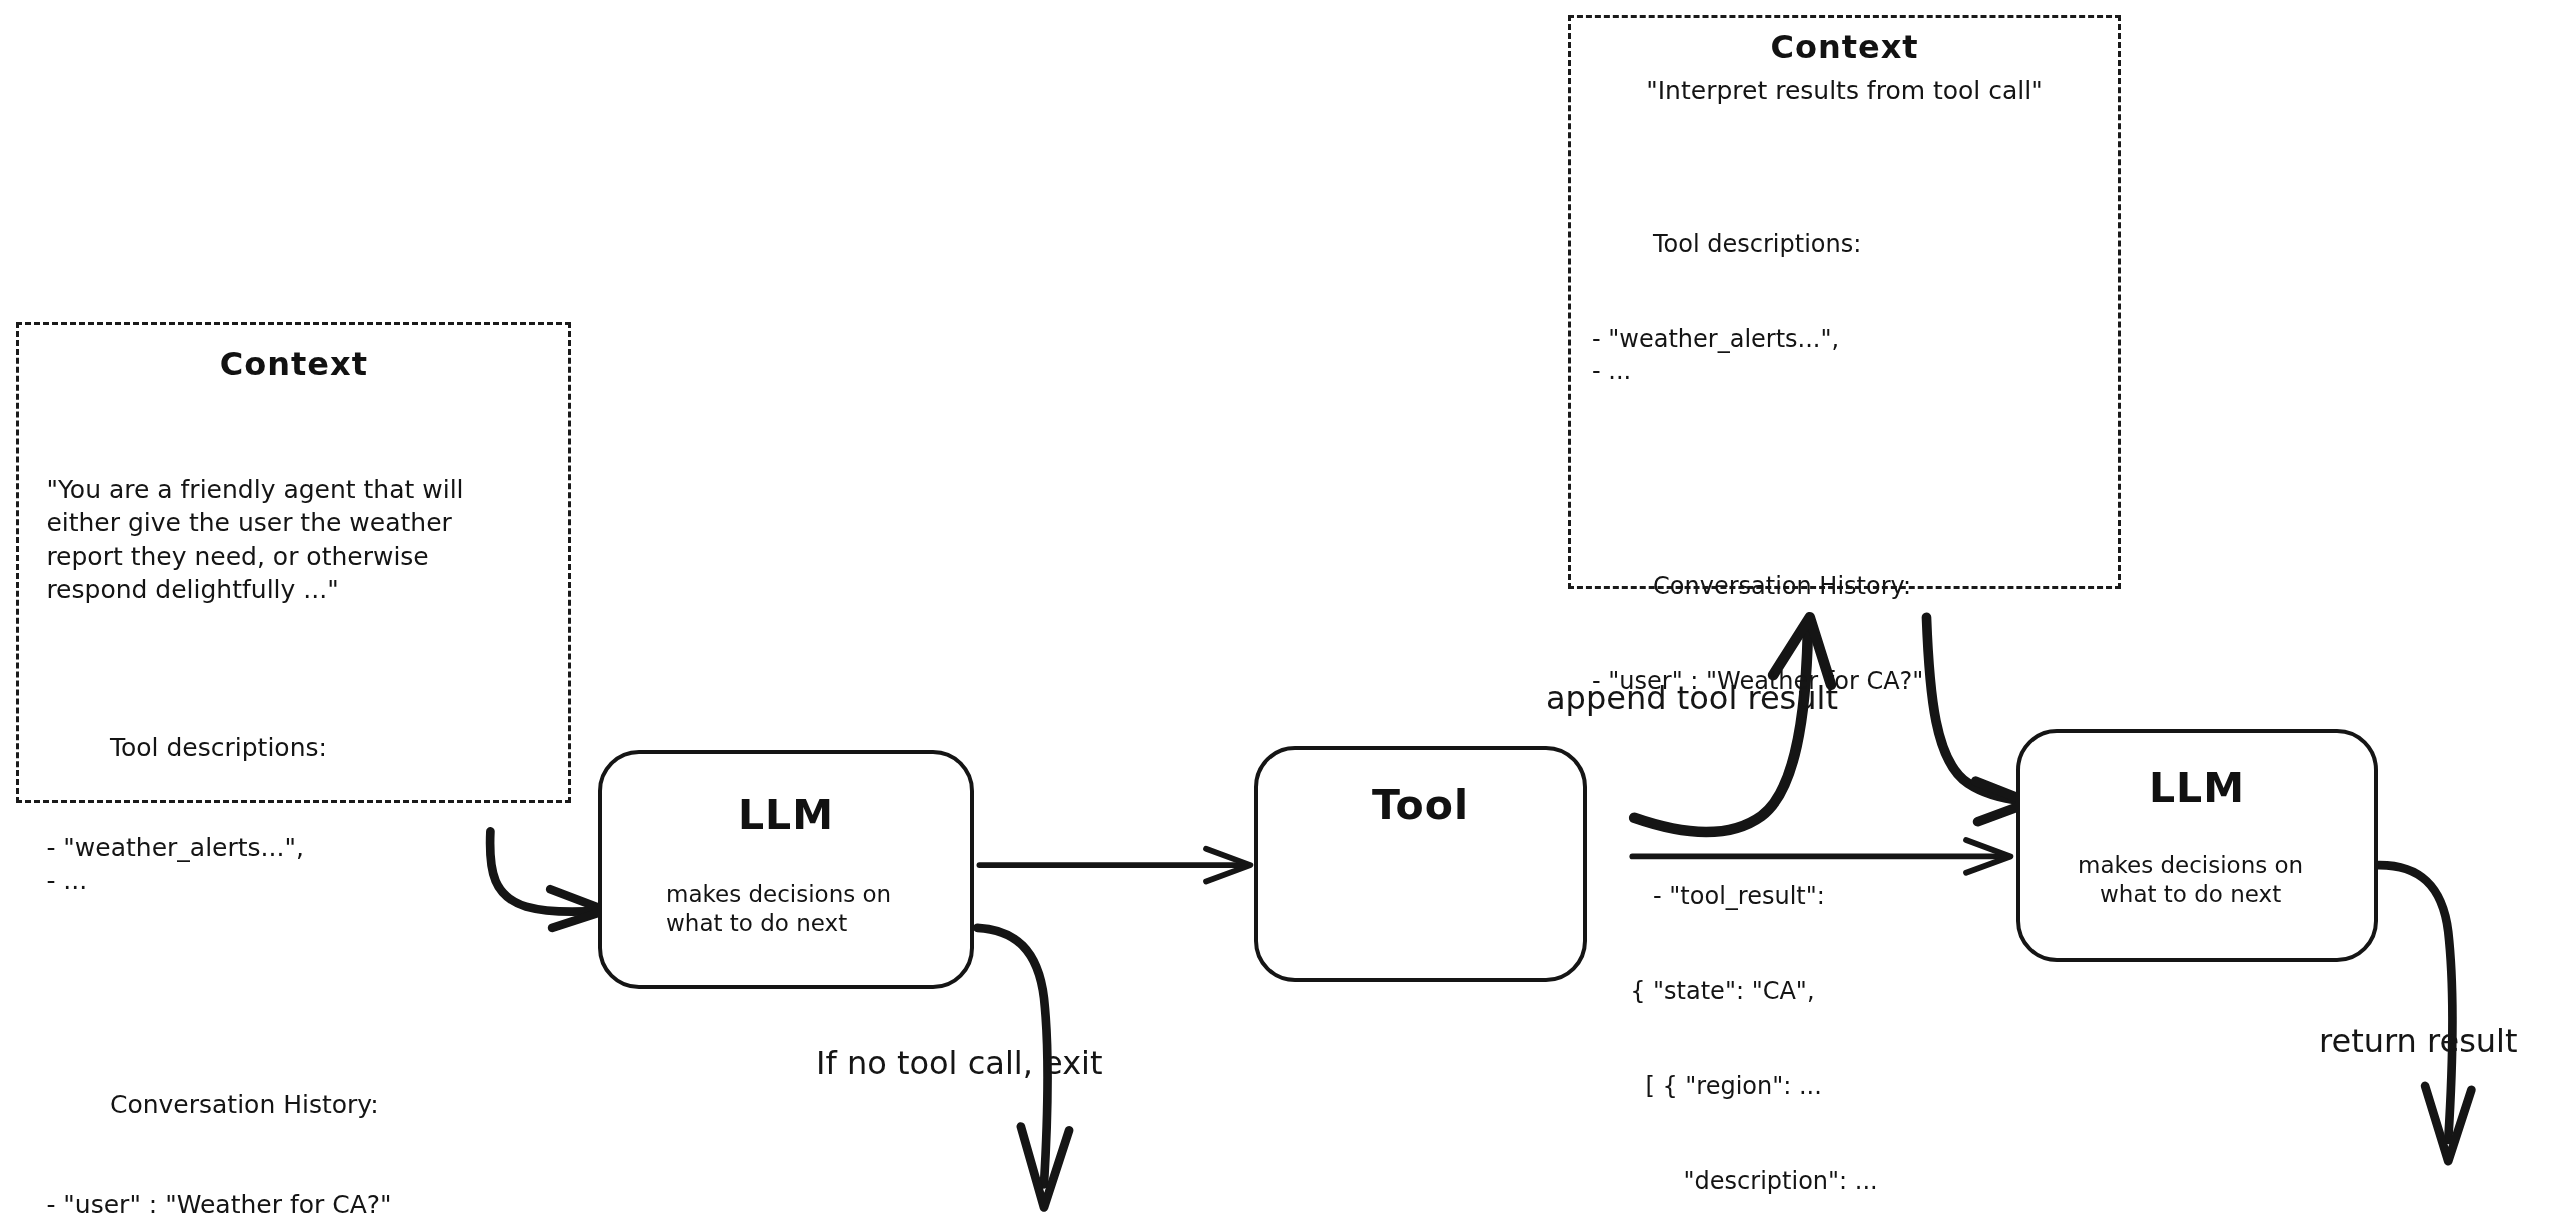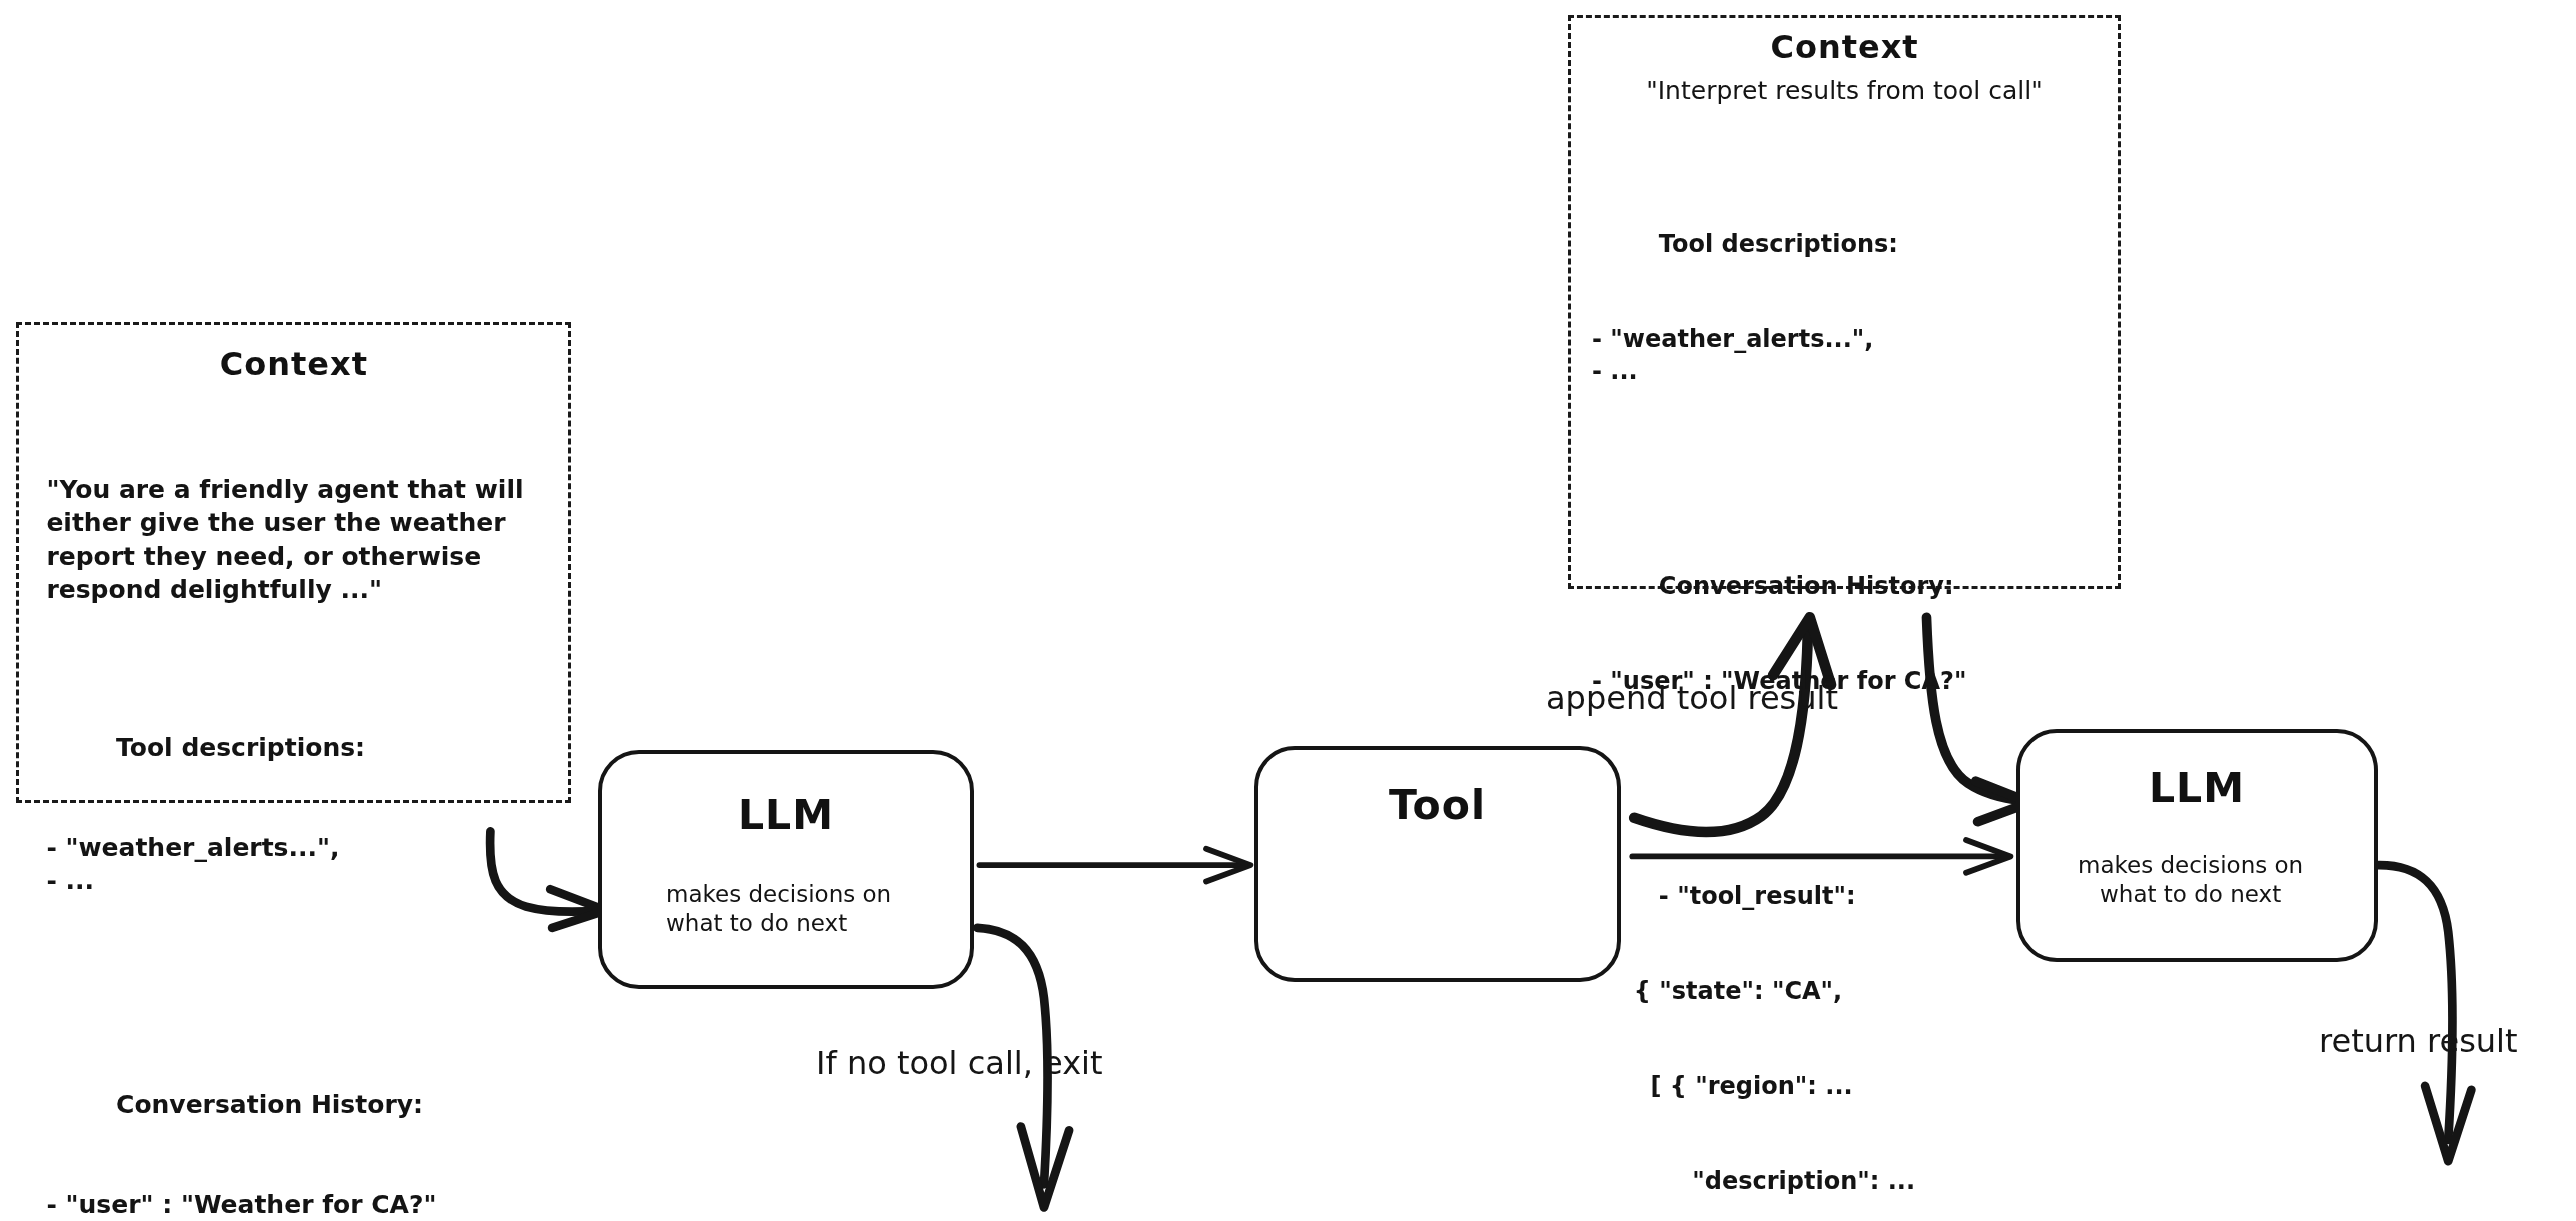--- a/index.html
+++ b/index.html
@@ -44,21 +44,21 @@
   .ctx-body {
     font-size: 25px;
     color: #141414;
     line-height: 1.33;
     white-space: pre-wrap;
   }
   .ctx-body.small {
     font-size: 24px;
     line-height: 1.32;
   }
-  .ctx-para { margin: 0 0 25px 0; white-space: pre-wrap; font-weight: bold; }
+  .ctx-para { margin: 0 0 25px 0; white-space: pre-wrap; }
   .ctx-para:last-child { margin-bottom: 0; }
 
   #ctx-left {
     left: 16.4px;
     top: 322px;
     width: 555px;
     height: 481px;
     padding: 23px 27px 0 27px;
   }
   #ctx-left .ctx-title { margin: 0 0 25px 0; }
@@ -102,21 +102,21 @@
     color: #141414;
     line-height: 1.28;
     text-align: left;
     white-space: pre-line;
   }
 
   #node-llm-1 { left: 598px; top: 750px; width: 376px; height: 239px; }
   #node-llm-1 .node-title { margin-top: 37px; }
   #node-llm-1 .node-sub { margin-top: 41px; align-self: flex-start; margin-left: 64px; }
 
-  #node-tool { left: 1254px; top: 746px; width: 367px; height: 236px; gap: 13px; }
+  #node-tool { left: 1254px; top: 746px; width: 333px; height: 236px; gap: 13px; }
   #node-tool .node-title { margin-top: 31px; }
   #node-tool .node-sub { margin-top: 42px; align-self: flex-start; margin-left: 41px; }
 
   #node-llm-2 { left: 2016px; top: 729px; width: 362px; height: 233px; }
   #node-llm-2 .node-title { margin-top: 31px; }
   #node-llm-2 .node-sub { margin-top: 39px; align-self: flex-start; margin-left: 58px; text-align: center; }
 
   
   .edge-label {
     position: absolute;

